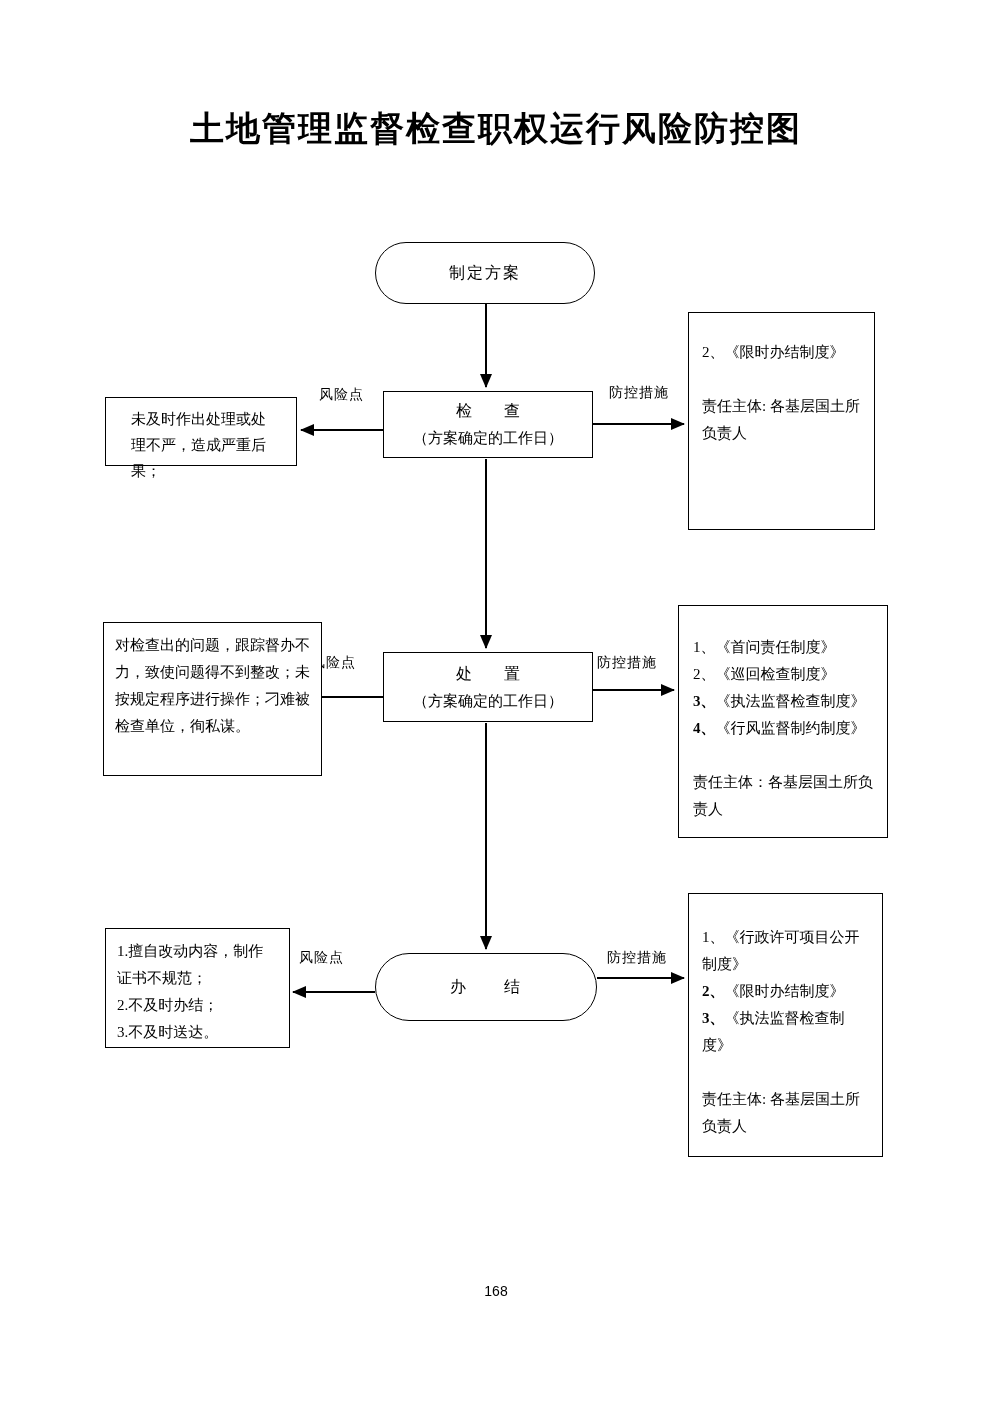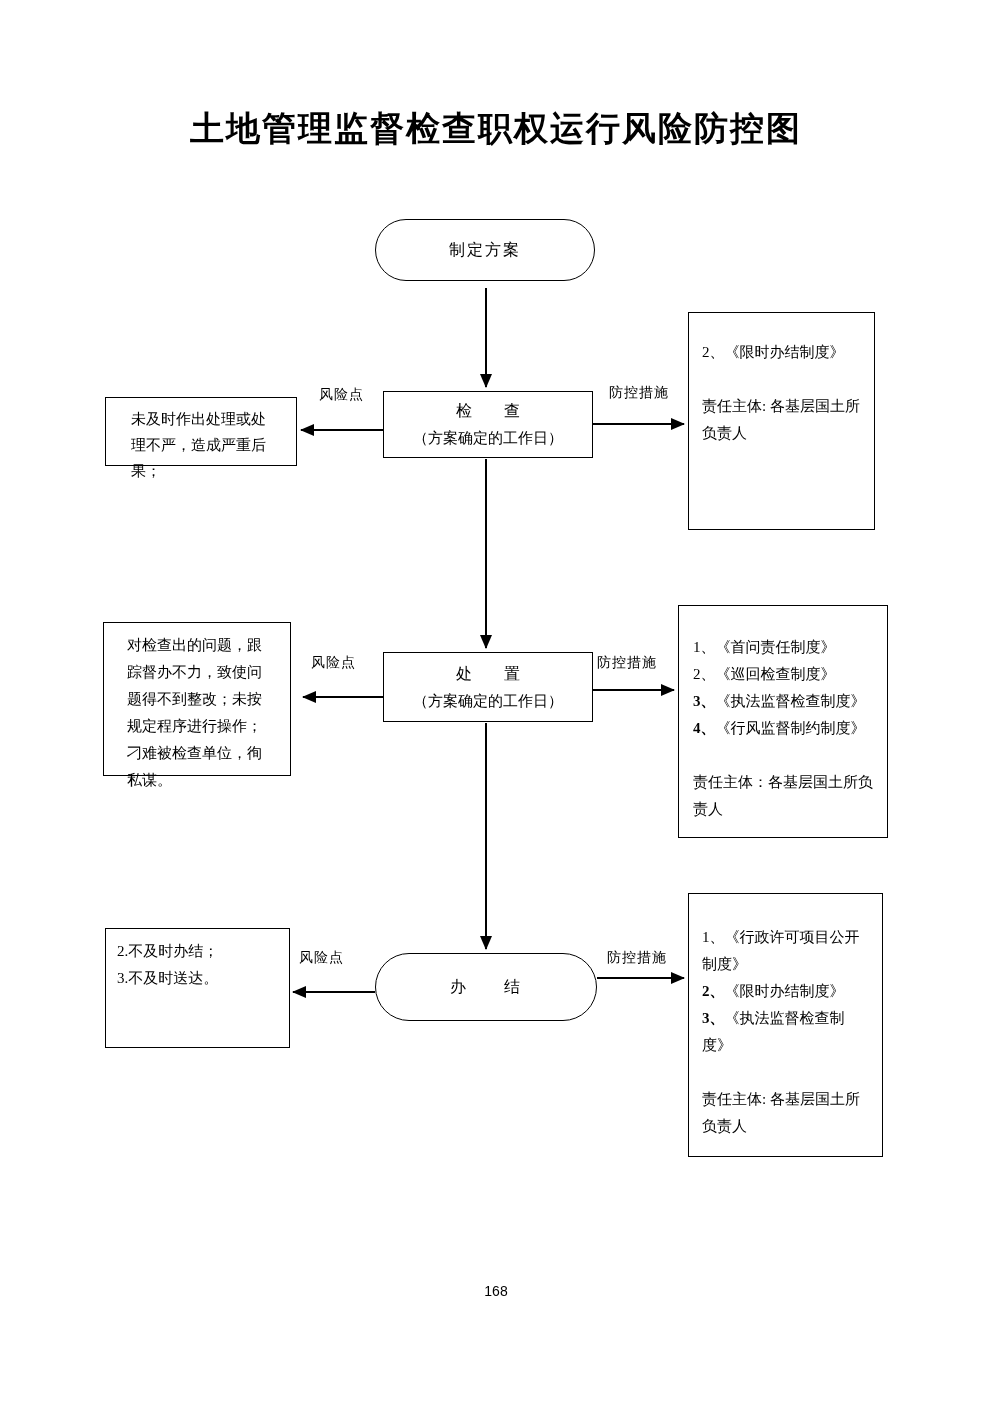--- a/index.html
+++ b/index.html
@@ -87,21 +87,21 @@
     <line x1="486" y1="459" x2="486" y2="648" stroke="#000" stroke-width="2" marker-end="url(#ah)"></line>
     <line x1="486" y1="723" x2="486" y2="949" stroke="#000" stroke-width="2" marker-end="url(#ah)"></line>
     <line x1="383" y1="430" x2="301" y2="430" stroke="#000" stroke-width="2" marker-end="url(#ah)"></line>
     <line x1="593" y1="424" x2="684" y2="424" stroke="#000" stroke-width="2" marker-end="url(#ah)"></line>
     <line x1="383" y1="697" x2="303" y2="697" stroke="#000" stroke-width="2" marker-end="url(#ah)"></line>
     <line x1="593" y1="690" x2="674" y2="690" stroke="#000" stroke-width="2" marker-end="url(#ah)"></line>
     <line x1="375" y1="992" x2="293" y2="992" stroke="#000" stroke-width="2" marker-end="url(#ah)"></line>
     <line x1="597" y1="978" x2="684" y2="978" stroke="#000" stroke-width="2" marker-end="url(#ah)"></line>
   </svg>
 
-  <div class="node stadium" style="left:375px; top:219px; width:220px; height:62px;">
+  <div class="node stadium" style="left:375px; top:242px; width:220px; height:62px;">
     <span class="node-label">制定方案</span>
   </div>
 
   <div class="node" style="left:383px; top:391px; width:210px; height:67px;">
     <div class="proc-title">检　　查</div>
     <div class="proc-sub">（方案确定的工作日）</div>
   </div>
 
   <div class="lbl" style="left:319px; top:386px;">风险点</div>
   <div class="lbl" style="left:609px; top:384px;">防控措施</div>
@@ -116,40 +116,41 @@
   </div>
 
   <div class="node" style="left:383px; top:652px; width:210px; height:70px;">
     <div class="proc-title">处　　置</div>
     <div class="proc-sub">（方案确定的工作日）</div>
   </div>
 
   <div class="lbl" style="left:311px; top:654px;">风险点</div>
   <div class="lbl" style="left:597px; top:654px;">防控措施</div>
 
-  <div class="sidebox" style="left:103px; top:622px; width:188px; height:154px; padding:9px 23px; line-height:27px;">
+  <div class="sidebox" style="left:103px; top:622px; width:219px; height:154px; padding:9px 11px; line-height:27px;">
     <div>对检查出的问题，跟踪督办不力，致使问题得不到整改；未按规定程序进行操作；刁难被检查单位，徇私谋。</div>
   </div>
 
   <div class="sidebox" style="left:678px; top:605px; width:210px; height:233px; padding:28px 12px 0 14px;">
     <div class="ctl-line"><span class="num">1、</span><span>《首问责任制度》</span></div>
     <div class="ctl-line"><span class="num">2、</span><span>《巡回检查制度》</span></div>
     <div class="ctl-line"><span class="num b">3、</span><span>《执法监督检查制度》</span></div>
     <div class="ctl-line"><span class="num b">4、</span><span>《行风监督制约制度》</span></div>
     <div class="owner">责任主体：各基层国土所负责人</div>
   </div>
 
   <div class="node stadium" style="left:375px; top:953px; width:222px; height:68px;">
     <span class="node-label proc-title">办　　结</span>
   </div>
 
   <div class="lbl" style="left:299px; top:949px;">风险点</div>
   <div class="lbl" style="left:607px; top:949px;">防控措施</div>
 
   <div class="sidebox" style="left:105px; top:928px; width:185px; height:120px; padding:9px 11px;">
+    <div class="risk-line">1.擅自改动内容，制作证书不规范；</div>
     <div class="risk-line">2.不及时办结；</div>
     <div class="risk-line">3.不及时送达。</div>
   </div>
 
   <div class="sidebox" style="left:688px; top:893px; width:195px; height:264px; padding:30px 12px 0 13px;">
     <div class="ctl-line"><span class="num">1、</span><span>《行政许可项目公开制度》</span></div>
     <div class="ctl-line"><span class="num b">2、</span><span>《限时办结制度》</span></div>
     <div class="ctl-line"><span class="num b">3、</span><span>《执法监督检查制度》</span></div>
     <div class="owner">责任主体: 各基层国土所负责人</div>
   </div>

